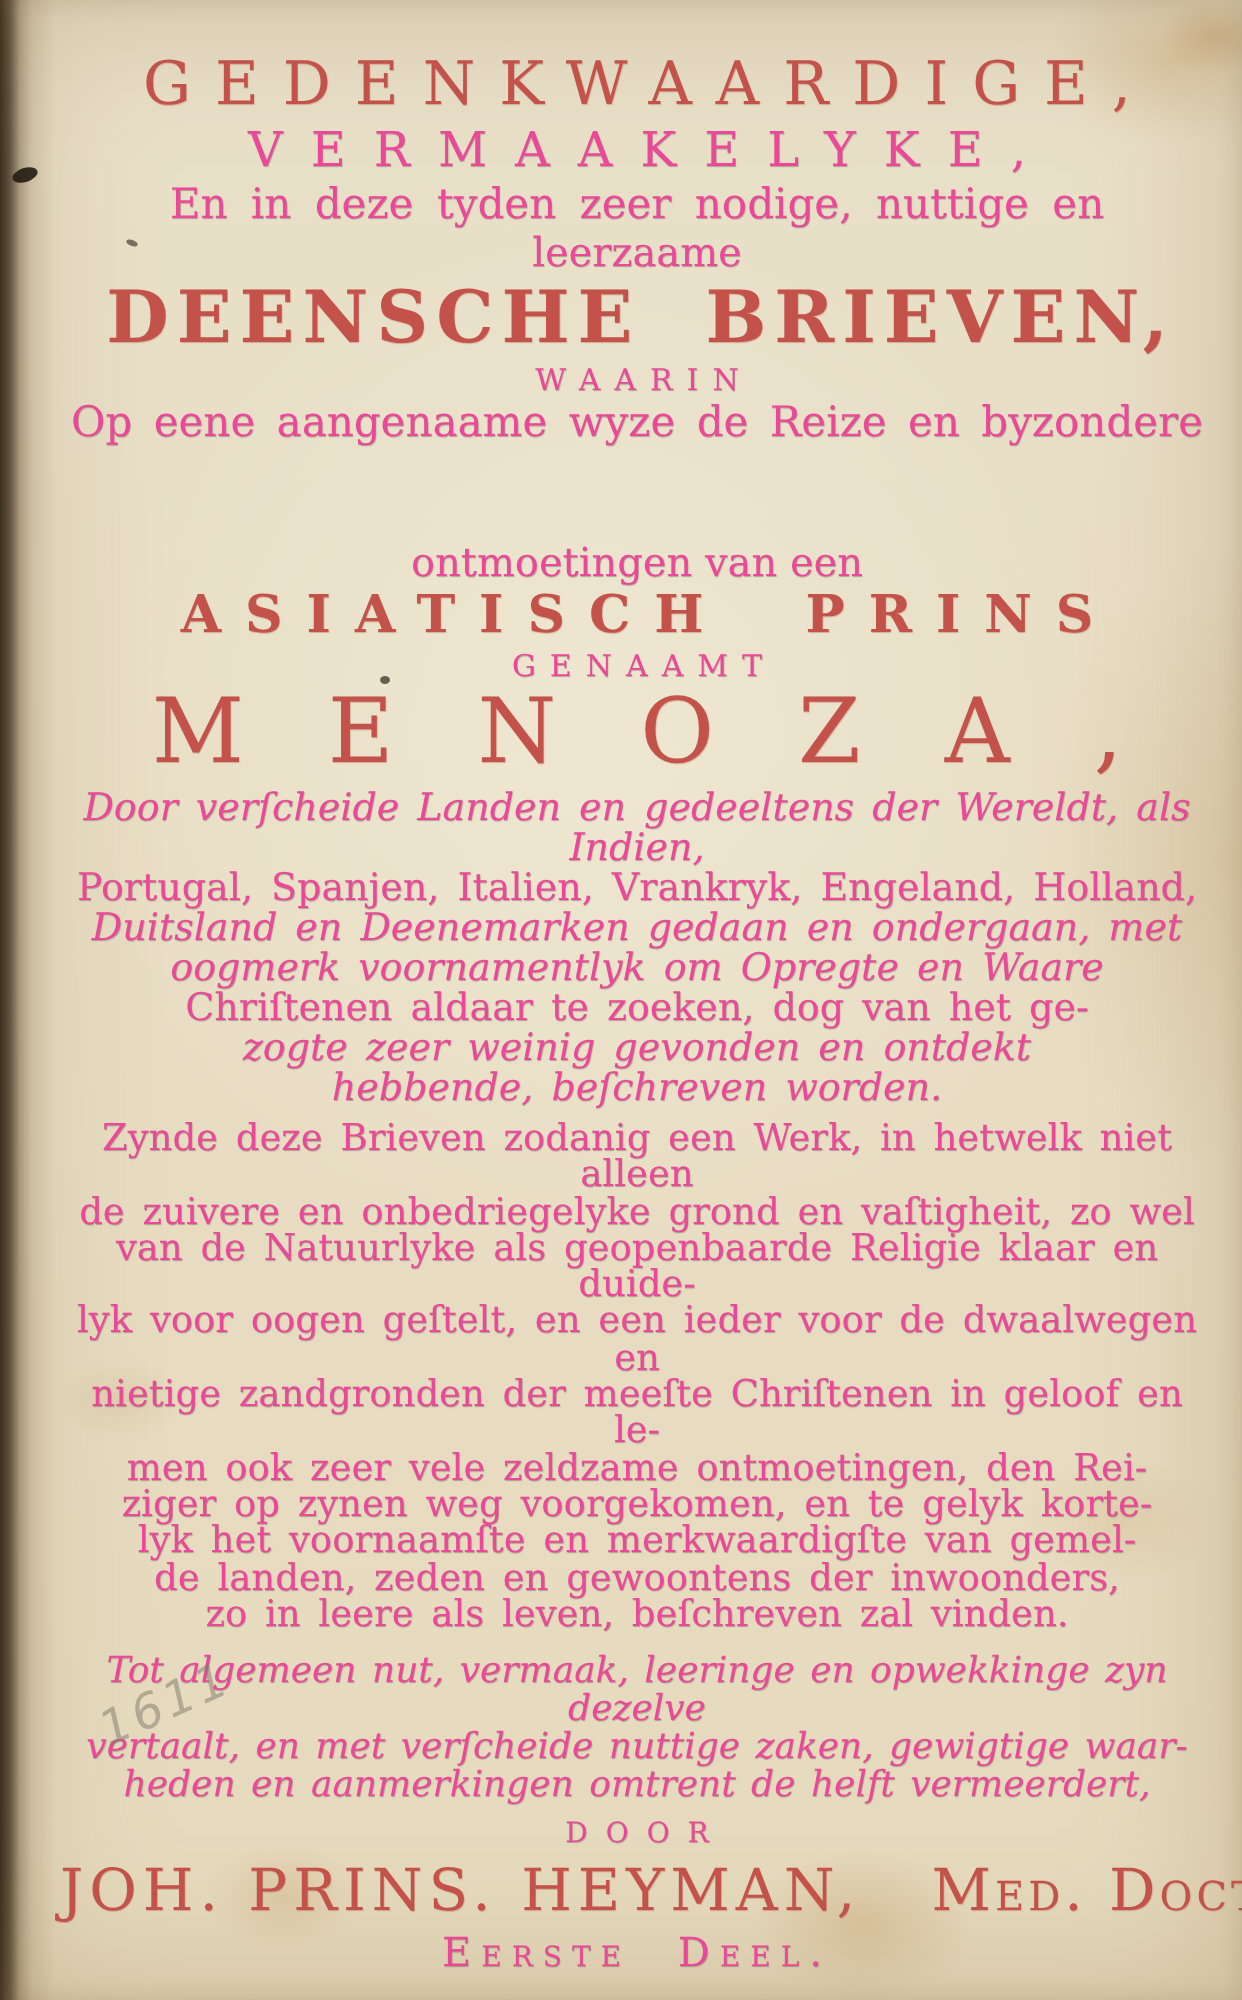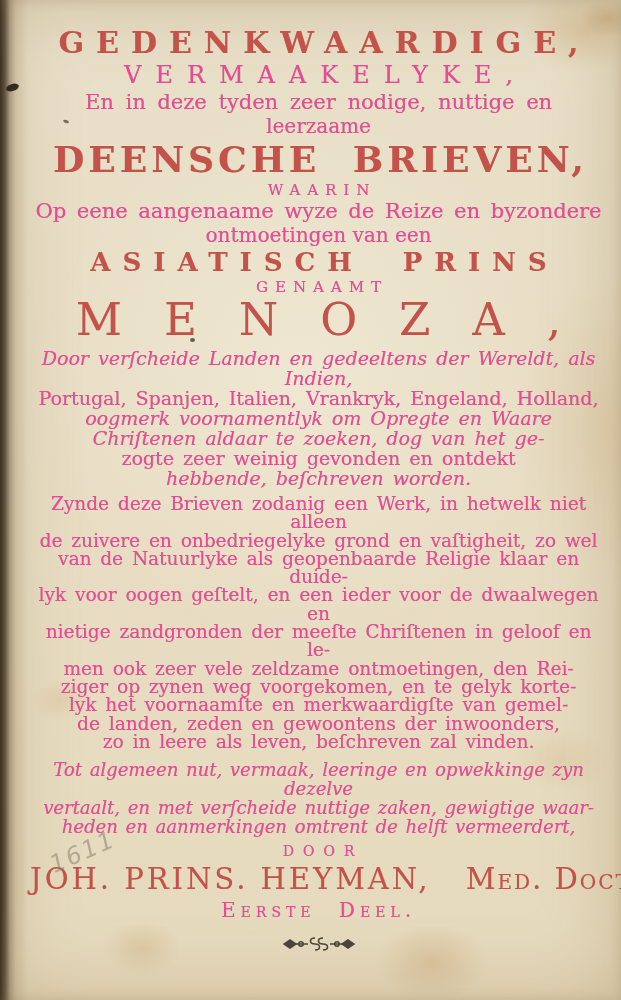--- a/index.html
+++ b/index.html
@@ -16,28 +16,28 @@
       radial-gradient(46px 30px at 60px 700px, rgba(186,142,84,.16), transparent 70%),
       radial-gradient(400px 420px at 48% 38%, rgba(255,252,240,.30), transparent 65%),
       linear-gradient(to right, #241c13 0px, rgba(40,31,21,.75) 5px, rgba(86,66,42,.38) 10px, rgba(120,94,58,.16) 16px, rgba(120,94,58,0) 28px),
       linear-gradient(#e9e0c9, #e6dabd);
     box-shadow: inset 0 0 70px 8px rgba(150,118,72,.30), inset 0 0 12px rgba(120,92,55,.22);
   }
   .sheet{position:relative;margin-left:30px;margin-right:14px;padding-top:26px;text-align:center;}
   .red{color:#c3534a;text-shadow:.3px .4px .5px rgba(166,74,62,.35);}
   .blk{color:#ec4899;text-shadow:.3px .4px .5px rgba(58,48,38,.35);}
 
-  .t1{font-size:30px;line-height:34px;letter-spacing:12px;padding-left:12px;font-weight:bold;}
+  .t1{font-size:30px;line-height:34px;letter-spacing:12px;padding-left:12px;font-weight:normal;}
   .t2{font-size:24px;line-height:30px;letter-spacing:14px;padding-left:14px;}
   .t3{font-size:21px;line-height:25px;word-spacing:5px;}
   .t4{font-size:20px;line-height:22px;}
   .t5{font-size:36px;line-height:44px;letter-spacing:4px;word-spacing:16px;padding-left:4px;font-weight:bold;}
   .t6{font-size:15px;line-height:18px;letter-spacing:7px;padding-left:7px;}
   .t7{font-size:21px;line-height:25px;word-spacing:4px;}
-  .t8{font-size:20px;line-height:22px;}
+  .t8{font-size:20px;line-height:22px;margin-top:46px;}
   .t9{font-size:26px;line-height:32px;letter-spacing:12px;word-spacing:18px;padding-left:12px;font-weight:bold;}
   .t10{font-size:15px;line-height:18px;letter-spacing:7px;padding-left:7px;}
   .t11{font-size:45px;line-height:48px;letter-spacing:42px;padding-left:42px;font-weight:normal;}
 
   .subtitle{margin-top:4px;font-size:19px;line-height:20px;font-style:italic;word-spacing:3px;}
   .subtitle div:nth-child(2), .subtitle div:nth-child(5){font-style:normal;}
   .bodytext{margin-top:7px;font-size:18.5px;line-height:18.3px;word-spacing:3px;}
   .note{margin-top:9px;font-size:18px;line-height:19px;font-style:italic;word-spacing:2px;}
 
   .door{margin-top:5px;font-size:14px;line-height:20px;letter-spacing:9px;padding-left:9px;}
@@ -67,20 +67,21 @@
   <div class="t6 blk">WAARIN</div>
   <div class="t7 blk">Op eene aangenaame wyze de Reize en byzondere</div>
   <div class="t8 blk">ontmoetingen van een</div>
   <div class="t9 red">ASIATISCH PRINS</div>
   <div class="t10 blk">GENAAMT</div>
   <div class="t11 red">MENOZA,</div>
 
   <div class="subtitle blk">
     <div>Door verſcheide Landen en gedeeltens der Wereldt, als Indien,</div>
     <div>Portugal, Spanjen, Italien, Vrankryk, Engeland, Holland,</div>
+    <div>Duitsland en Deenemarken gedaan en ondergaan, met</div>
     <div>oogmerk voornamentlyk om Opregte en Waare</div>
     <div>Chriſtenen aldaar te zoeken, dog van het ge-</div>
     <div>zogte zeer weinig gevonden en ontdekt</div>
     <div>hebbende, beſchreven worden.</div>
   </div>
 
   <div class="bodytext blk">
     <div>Zynde deze Brieven zodanig een Werk, in hetwelk niet alleen</div>
     <div>de zuivere en onbedriegelyke grond en vaſtigheit, zo wel</div>
     <div>van de Natuurlyke als geopenbaarde Religie klaar en duide-</div>

